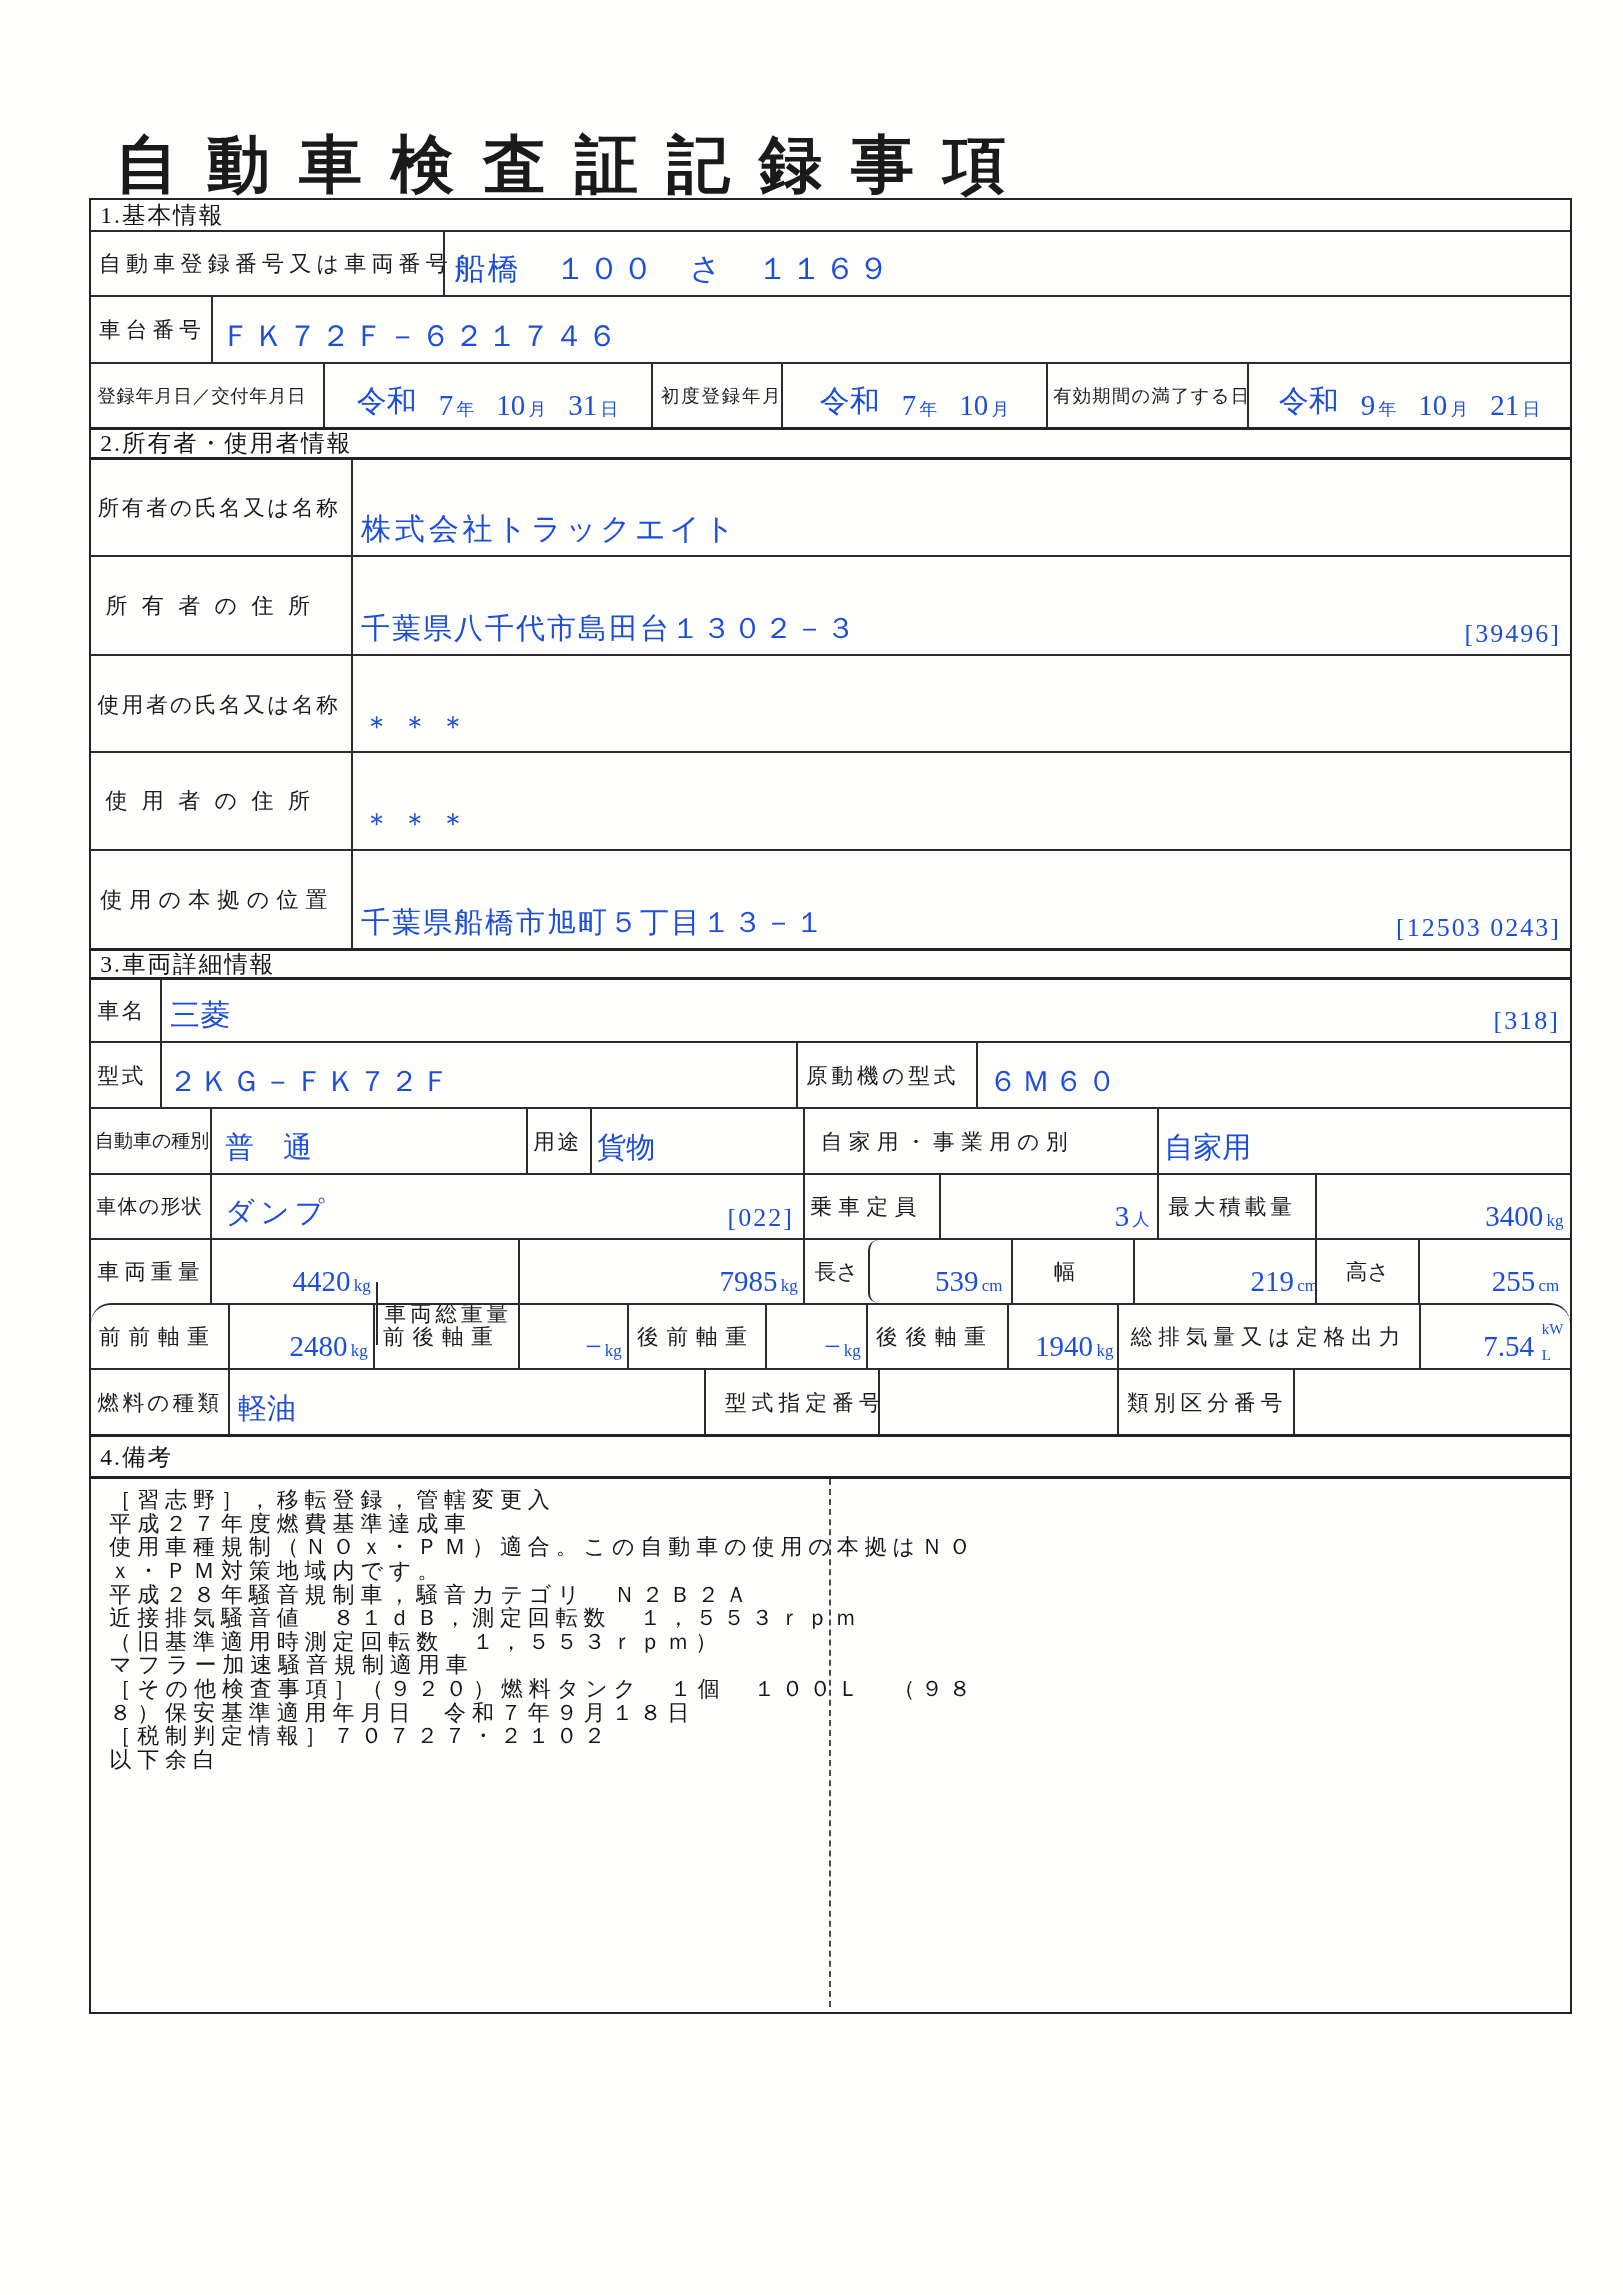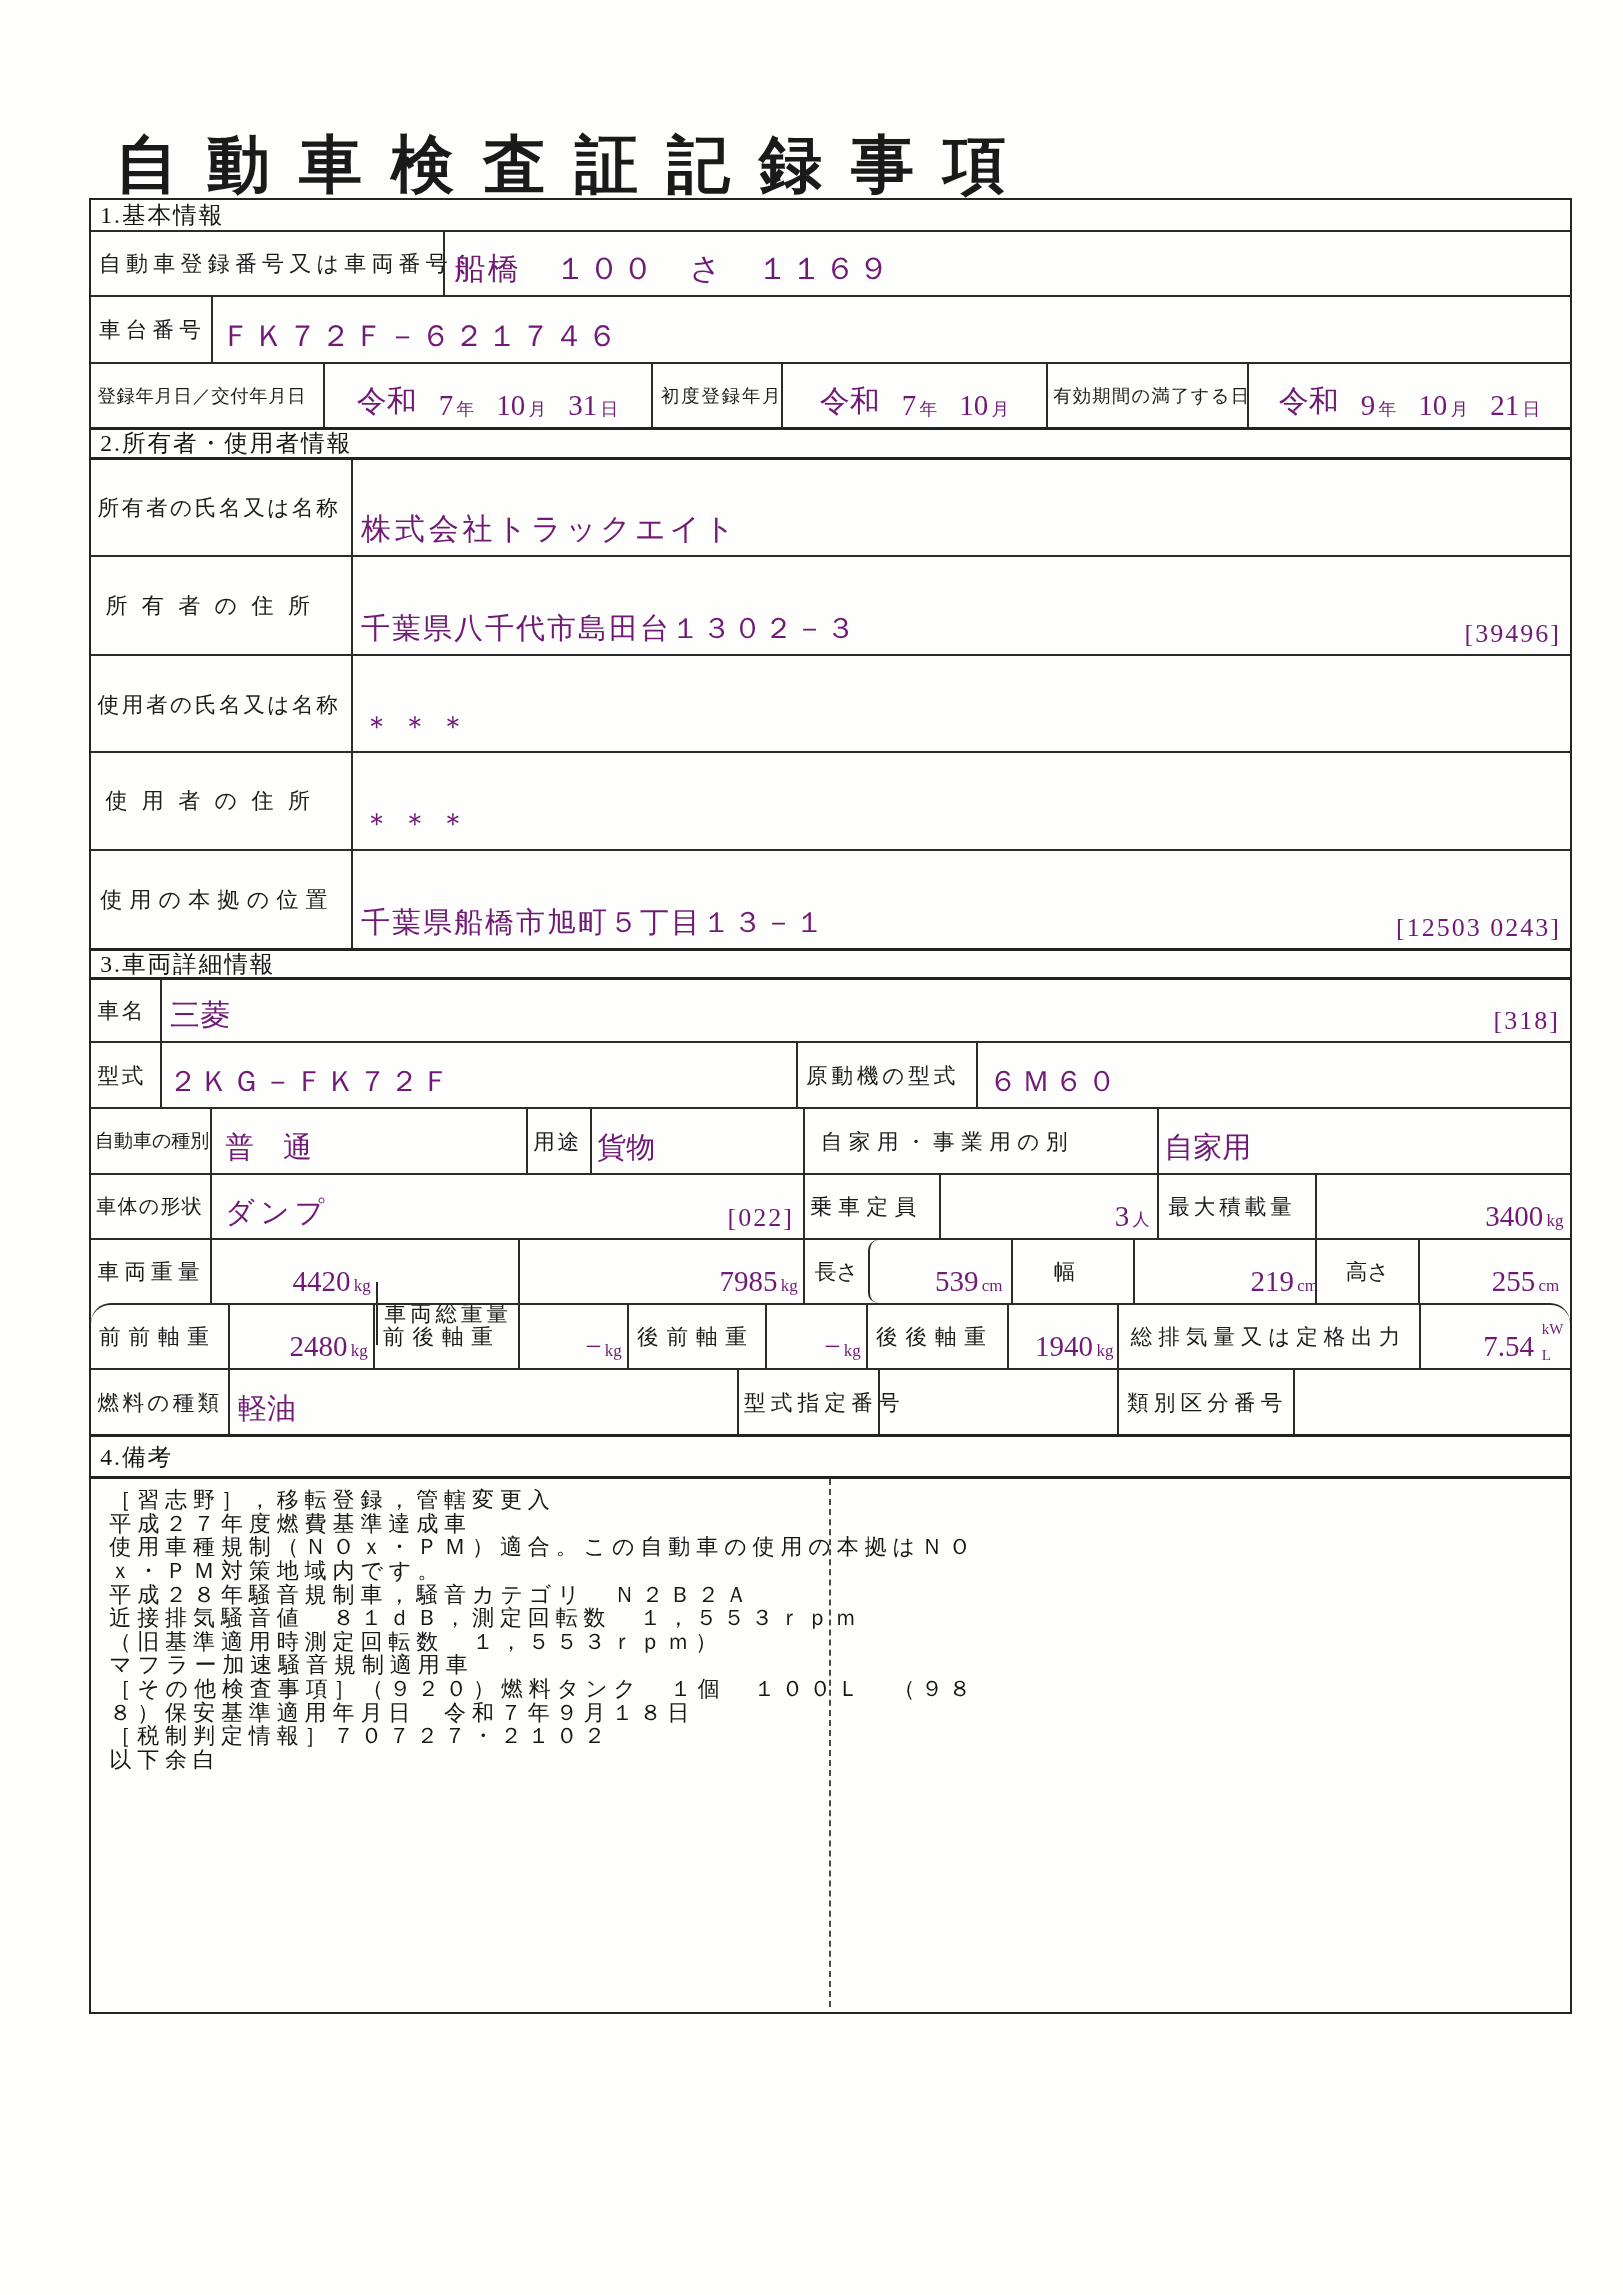--- a/index.html
+++ b/index.html
@@ -23,21 +23,21 @@
   }
   .row{position:absolute;left:0;width:1479px;box-sizing:border-box;border-top:2px solid #2b2b2b;}
   .row.hs{border-top:3.3px solid #222;}
   #r-h1{border-top:none;border-radius:9px;}
   .cell{position:absolute;top:0;height:100%;box-sizing:border-box;overflow:visible;}
   .bl{border-left:2px solid #2b2b2b;}
 
   .shead{display:flex;align-items:center;padding-left:9.2px;font-size:23.6px;letter-spacing:2px;color:#151515;}
 
   .lb{display:flex;align-items:center;font-size:21.6px;color:#1b1b1b;white-space:nowrap;}
-  .vb{display:flex;align-items:flex-end;padding-bottom:4.6px;font-size:29px;color:#701a75;white-space:nowrap;}
+  .vb{display:flex;align-items:flex-end;padding-bottom:4.6px;font-size:29px;color:#1d4ed8;white-space:nowrap;}
   .vr{justify-content:flex-end;}
   .ctr{justify-content:center;}
   .un{font-size:17px;margin-left:3.3px;padding-bottom:2px;}
   .code{position:absolute;right:9.2px;bottom:5.2px;font-size:26px;letter-spacing:2px;}
 
   .era{font-size:30px;}
   .dn{font-size:29px;margin-left:22px;}
   .du{font-size:17.7px;margin-left:3.3px;padding-bottom:1.3px;}
 
   .ustack{display:flex;flex-direction:column;align-items:flex-start;font-size:15px;line-height:15px;margin-left:7.9px;gap:10.5px;padding-bottom:0.7px;}
@@ -119,21 +119,21 @@
   #fr2-l{left:282px;width:145px;letter-spacing:7.9px;padding-left:7.9px;}
   #fr2-v{left:427px;width:109px;padding-right:5.2px;}
   #rf-l{left:536px;width:137px;letter-spacing:7.9px;padding-left:7.9px;}
   #rf-v{left:674px;width:101px;padding-right:5.2px;}
   #rr-l{left:775px;width:141px;letter-spacing:7.9px;padding-left:7.9px;}
   #rr-v{left:916px;width:109px;padding-right:2.6px;}
   #di-l{left:1026px;width:302px;letter-spacing:5.9px;padding-left:11.8px;}
   #di-v{left:1328px;width:151px;padding-right:6.5px;}
   #fu-l{left:0;width:137px;letter-spacing:3.3px;padding-left:6.5px;}
   #fu-v{left:137px;width:476px;padding-left:7.9px;}
-  #td-l{left:646px;width:198px;letter-spacing:5.2px;padding-left:5px;}
+  #td-l{left:613px;width:198px;letter-spacing:5.2px;padding-left:19px;}
   #td-v{left:787px;width:239px;}
   #cat-l{left:1026px;width:177px;letter-spacing:5.2px;padding-left:7.9px;}
   #cat-v{left:1202px;width:276px;}
 
   
   #rem-text{position:absolute;left:18.3px;top:9.2px;}
   .rline{font-size:22px;line-height:23.6px;letter-spacing:5.9px;color:#161616;white-space:pre;}
   #rem-dash{position:absolute;left:738px;top:0;height:100%;border-left:2px dashed #4a4a4a;}
 </style>
 </head>

